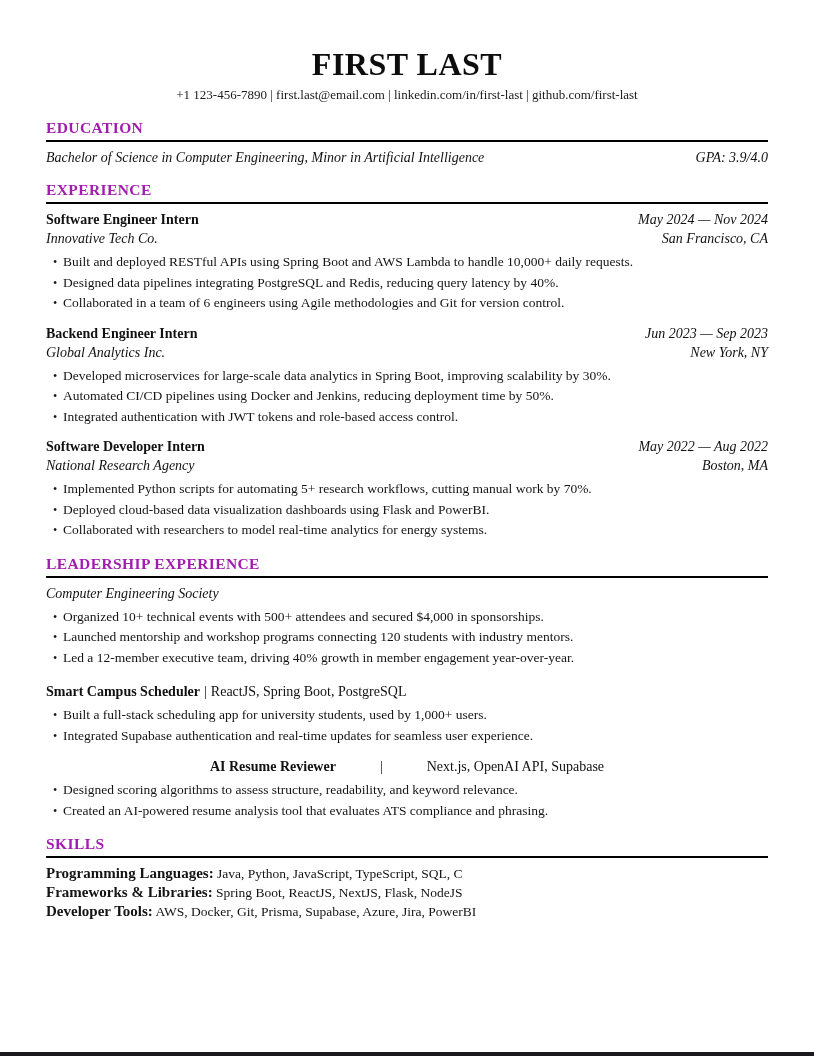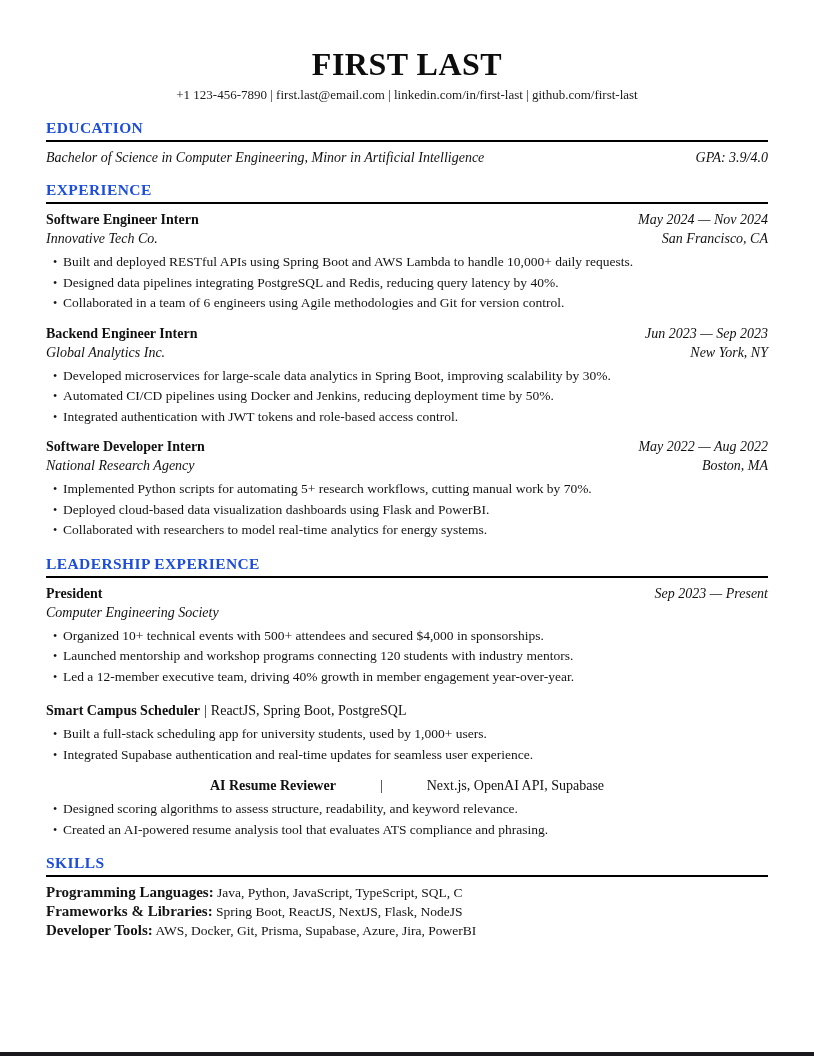--- a/index.html
+++ b/index.html
@@ -13,21 +13,21 @@
   }
   .page { width: 814px; height: 1056px; position: relative; padding: 46px 46px 0 46px; }
   header.res-header { text-align: center; padding-top: 2px; }
   h1.name { font-size: 32px; line-height: 33px; font-weight: bold; letter-spacing: 0.5px; color: #0d0d0d; }
   .contact { font-size: 13px; line-height: 16px; margin-top: 6px; color: #1a1a1a; }
   main { margin-top: 15px; }
   section.sec { margin-top: 13px; }
   section.sec:first-child { margin-top: 0; }
   h2.sec-h {
     font-size: 15.5px; font-weight: bold; letter-spacing: 0.4px;
-    line-height: 19px; padding-bottom: 3px; color: #1d4ed8;
+    line-height: 19px; padding-bottom: 3px; color: #a21caf;
     border-bottom: 2px solid #000000;
     margin-bottom: 6px;
   }
   .entry { margin-top: 10px; }
   .entry:first-of-type { margin-top: 0; }
   .row { display: flex; justify-content: space-between; align-items: baseline; line-height: 19px; }
   .t  { font-weight: bold; font-size: 14px; }
   .it { font-style: italic; font-size: 14px; }
   .stack { font-size: 14px; }
   ul.bullets { list-style: none; margin-top: 4px; }
@@ -119,24 +119,20 @@
           <li>Deployed cloud-based data visualization dashboards using Flask and PowerBI.</li>
           <li>Collaborated with researchers to model real-time analytics for energy systems.</li>
         </ul>
       </div>
     </section>
 
     <section class="sec">
       <h2 class="sec-h">LEADERSHIP EXPERIENCE</h2>
       <div class="entry">
         <div class="row">
-          <span class="t">President</span>
-          <span class="it">Sep 2023 — Present</span>
-        </div>
-        <div class="row">
           <span class="it">Computer Engineering Society</span>
         </div>
         <ul class="bullets">
           <li>Organized 10+ technical events with 500+ attendees and secured $4,000 in sponsorships.</li>
           <li>Launched mentorship and workshop programs connecting 120 students with industry mentors.</li>
           <li>Led a 12-member executive team, driving 40% growth in member engagement year-over-year.</li>
         </ul>
       </div>
     </section>
 

